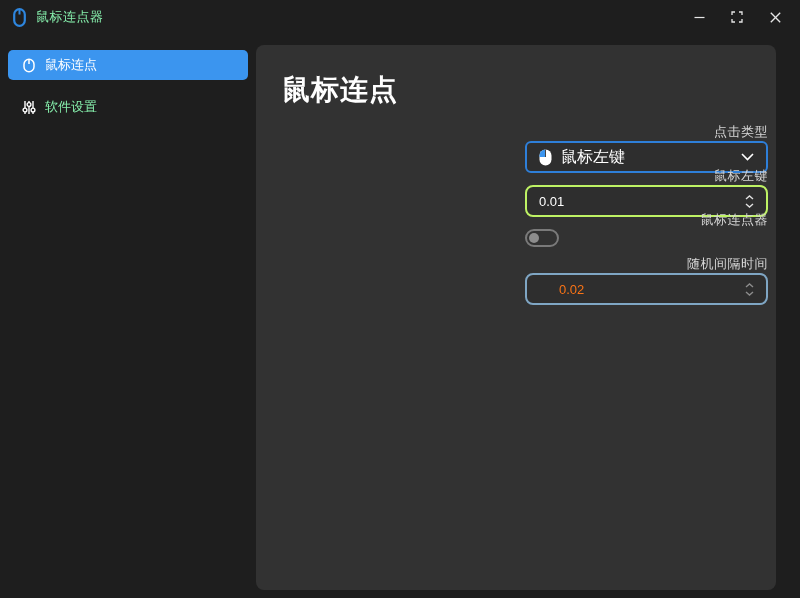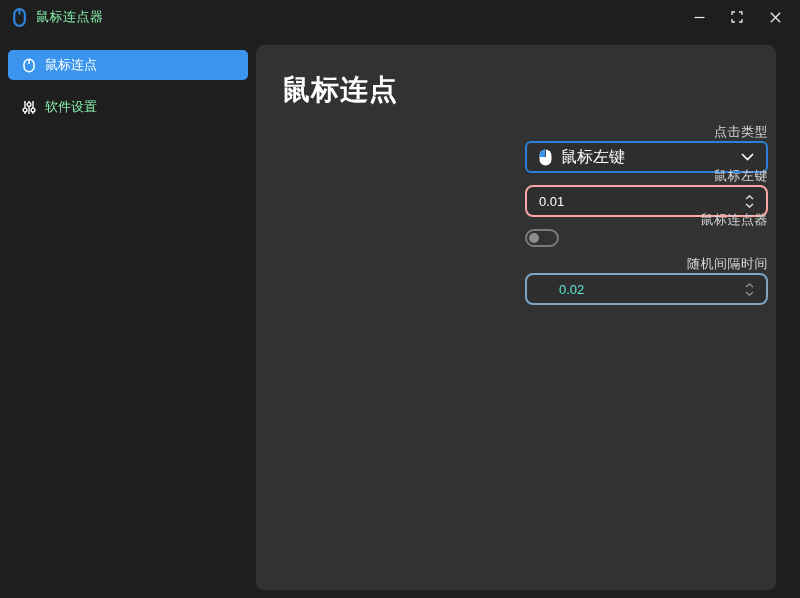--- a/index.html
+++ b/index.html
@@ -46,31 +46,31 @@
   
   .dropdown {
     width:243px; height:32px; display:flex; align-items:center; gap:9px;
     padding:0 12px; border:2px solid #2e7fd9; border-radius:6px;
     background:#2e2e2e; color:#ffffff; font-size:16px; cursor:default;
   }
   .dd-chevron { margin-left:auto; display:flex; align-items:center; }
   
   .numbox {
     width:243px; height:32px; display:flex; align-items:center;
-    border:2px solid #fca5a5; border-radius:8px; background:#2e2e2e;
+    border:2px solid #bef264; border-radius:8px; background:#2e2e2e;
     padding:0 8px 0 0;
   }
   .numbox input {
     flex:1; min-width:0; background:transparent; border:none; outline:none;
     color:#ffffff; font-size:13px; padding:0 0 0 12px;
     font-family:"Liberation Sans", sans-serif;
   }
   .stepper { display:flex; flex-direction:column; align-items:center; gap:3px; padding-right:4px; }
   .numbox.disabled { border-color:#7fa6c4; background:#2e2e2e; }
-  .numbox.disabled input { color:#5eead4;padding-left:32px; }
+  .numbox.disabled input { color:#f97316;padding-left:32px; }
   
   .toggle {
     width:34px; height:18px; border:2px solid #7a7a7a; border-radius:10px;
     position:relative; background:transparent;
   }
   .toggle .knob {
     position:absolute; left:2px; top:2px; width:10px; height:10px;
     border-radius:50%; background:#8d8d8d;
   }
 </style>

